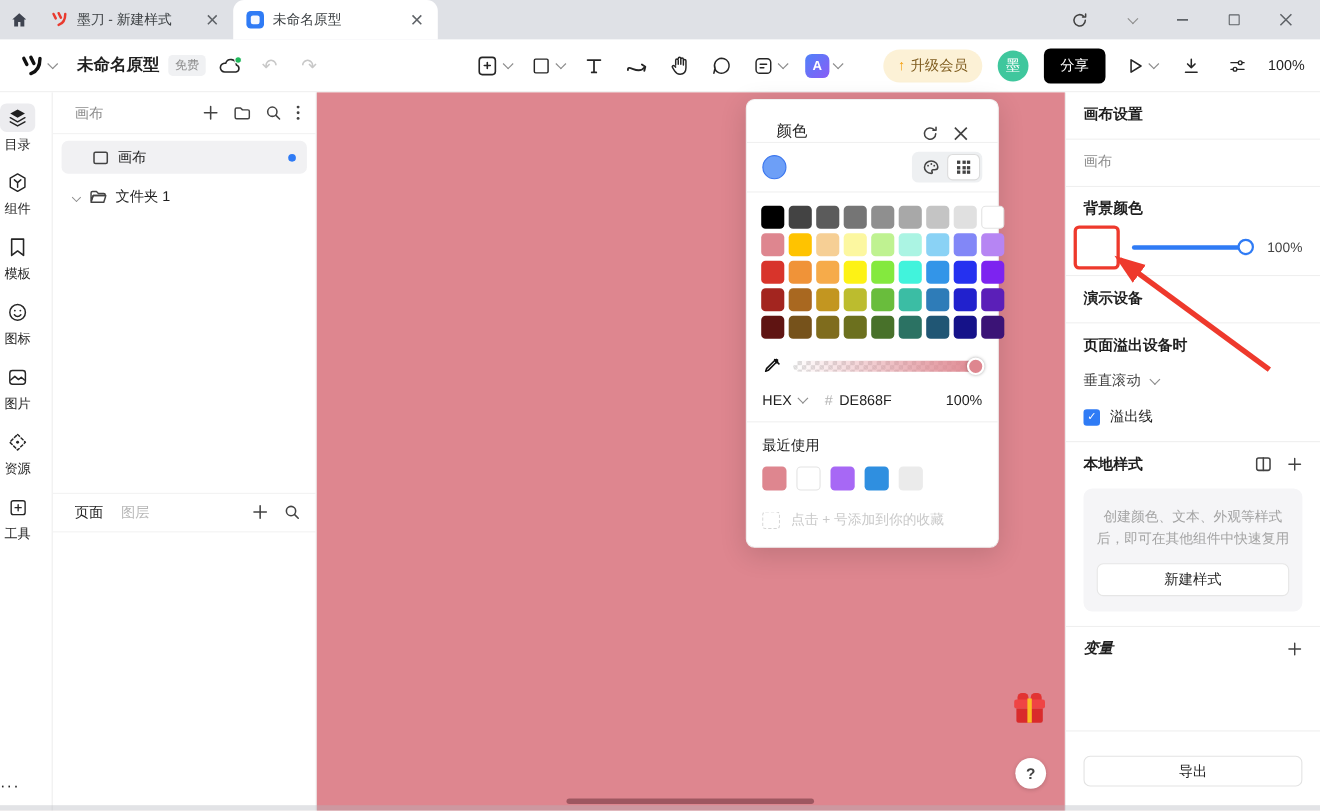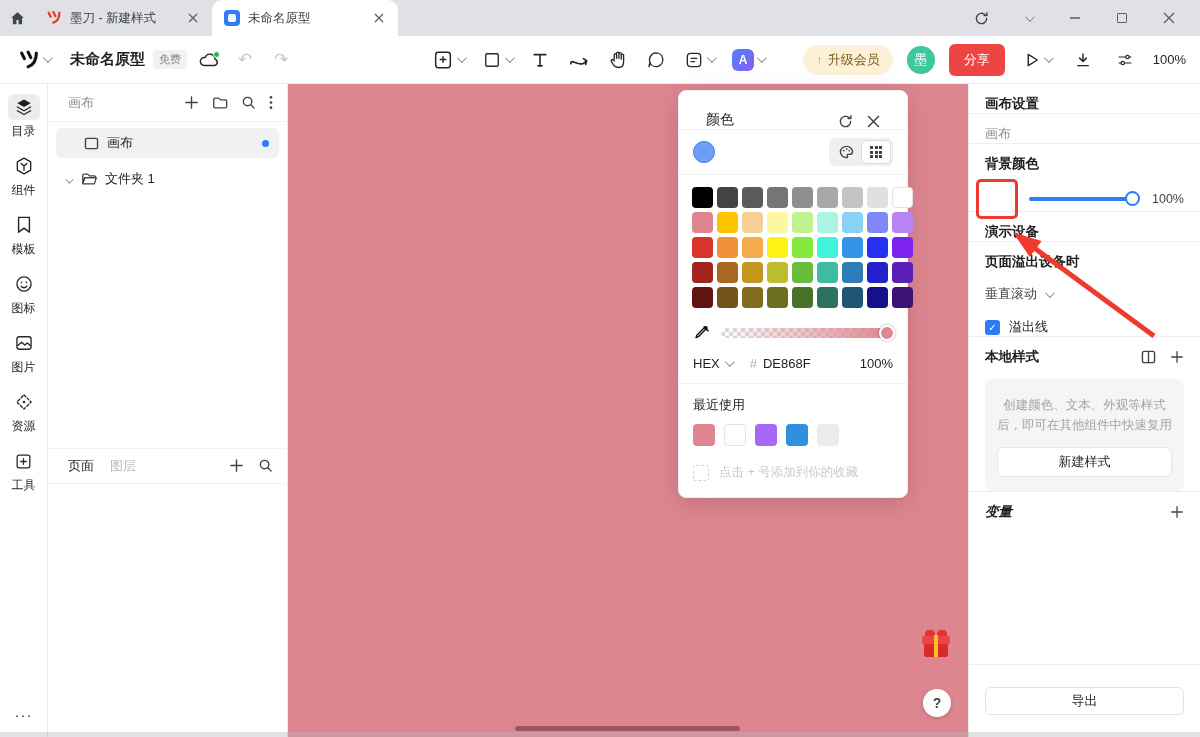--- a/index.html
+++ b/index.html
@@ -28,32 +28,32 @@
   .tb-iconbtn { width:28px; height:28px; display:flex; align-items:center; justify-content:center; border-radius:6px; position:relative; }
   .undo-redo { font-size:17px; color:#c8c8c8; }
   .green-dot { position:absolute; right:3px; top:5px; width:7px; height:7px; border-radius:50%; background:#22b95c; border:1.5px solid #fff; }
   .tb-center { position:absolute; left:428px; display:flex; align-items:center; gap:10px; }
   .tool { display:flex; align-items:center; gap:3px; padding:5px 4px; border-radius:6px; }
   .ai-sq { width:22px; height:22px; border-radius:6px; background:linear-gradient(135deg,#4f82f9,#8a5cf6); color:#fff; font-size:12px; font-weight:700; display:flex; align-items:center; justify-content:center; }
   .tb-right { margin-left:auto; display:flex; align-items:center; gap:14px; }
   .upgrade-pill { display:flex; align-items:center; gap:5px; background:#fcf1d6; color:#7d5a1c; border-radius:15px; padding:6px 13px; font-size:13px; }
   .up-arrow { color:#f59e0b; font-weight:700; font-size:13px; }
   .avatar { width:28px; height:28px; border-radius:50%; background:#3fc79d; color:#fff; font-size:13px; display:flex; align-items:center; justify-content:center; }
-  .share-btn { background:#ef4444; color:#fff; border:none; border-radius:6px; padding:7px 15px; font-size:13px; }
+  .share-btn { background:#000000; color:#fff; border:none; border-radius:6px; padding:7px 15px; font-size:13px; }
   .zoom-label { font-size:13px; }
 
   
   .chev { width:7px; height:7px; border-right:1.4px solid #8c8c8c; border-bottom:1.4px solid #8c8c8c; transform:rotate(45deg) translateY(-2px); display:inline-block; }
   .chev.up { transform:rotate(-135deg) translateY(-2px); }
 
   
   .main { position:absolute; left:0; top:84px; right:0; bottom:0; display:flex; }
 
   
-  .rail { width:48px; background:#fff; border-right:1px solid #ececec; display:flex; flex-direction:column; align-items:center; padding-top:10px; gap:13px; }
+  .rail { width:48px; background:#fff; border-right:1px solid #ececec; display:flex; flex-direction:column; align-items:flex-start; padding-top:10px; gap:13px; }
   .rail-item { display:flex; flex-direction:column; align-items:center; gap:3px; font-size:12px; color:#262626; }
   .rail-iconwrap { width:32px; height:26px; display:flex; align-items:center; justify-content:center; border-radius:6px; }
   .rail-item.active .rail-iconwrap { background:#ececef; }
   .rail-more { margin-top:auto; margin-bottom:14px; color:#262626; font-size:15px; letter-spacing:1px; }
 
   
   .pages { width:240px; background:#fff; border-right:1px solid #ececec; display:flex; flex-direction:column; }
   .pages-header { display:flex; align-items:center; height:38px; padding:0 14px 0 20px; border-bottom:1px solid #f2f2f2; }
   .pages-header-label { color:#8c8c8c; flex:1; }
   .ph-icons { display:flex; align-items:center; gap:13px; color:#434343; }
@@ -74,21 +74,21 @@
   .gift .bow { position:absolute; left:3px; top:0; width:22px; height:7px; display:flex; gap:2px; }
   .gift .bow i { flex:1; background:#e23333; border-radius:4px 4px 0 0; }
   .gift .lid { position:absolute; left:0; top:6px; width:28px; height:8px; background:#ef4444; border-radius:2px; }
   .gift .box { position:absolute; left:2px; top:14px; width:24px; height:13px; background:#d92b2b; border-radius:0 0 2px 2px; }
   .gift .ribbon { position:absolute; left:12px; top:5px; width:4px; height:22px; background:#fbbf24; }
   .help-fab { position:absolute; left:635px; top:605px; width:28px; height:28px; border-radius:50%; background:#fff; box-shadow:0 1px 4px rgba(0,0,0,.18); display:flex; align-items:center; justify-content:center; color:#434343; font-weight:700; font-size:14px; }
   .hscroll { position:absolute; left:227px; bottom:6px; width:225px; height:5px; border-radius:3px; background:rgba(80,30,40,.45); }
 
   
   .inspector { width:232px; background:#fff; border-left:1px solid #ececec; display:flex; flex-direction:column; }
-  .sec { border-bottom:1px solid #efefef; padding:11px 16px 0; }
+  .sec { border-bottom:1px solid #efefef; padding:11px 16px 13px; }
   .sec-title { font-weight:700; font-size:13.5px; }
   .muted { color:#8c8c8c; }
   .bg-row { display:flex; align-items:center; gap:14px; margin-top:14px; }
   .swatch-wrap { position:relative; width:24px; height:24px; flex:none; }
   .bg-swatch { width:24px; height:24px; border-radius:5px; }
   .anno-box { position:absolute; left:-9px; top:-8px; width:42px; height:40px; border:3.5px solid #ee392c; border-radius:5px; }
   .op-slider { flex:1; height:4px; background:#2f7bf5; border-radius:2px; position:relative; margin-left:6px; }
   .op-knob { position:absolute; right:-2px; top:-6px; width:15px; height:15px; border-radius:50%; background:#fff; border:2px solid #2f7bf5; }
   .op-label { font-size:12.5px; color:#434343; }
   .value-row { display:flex; align-items:center; gap:8px; margin-top:14px; color:#434343; }

